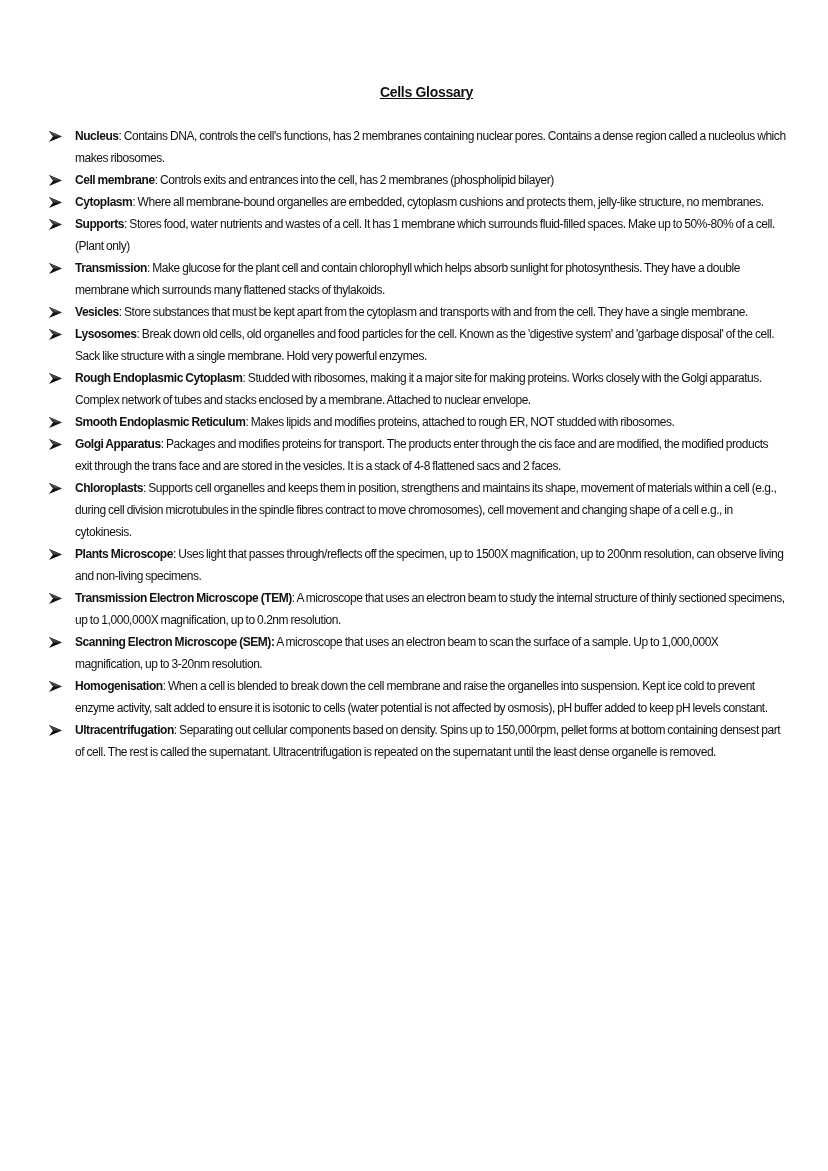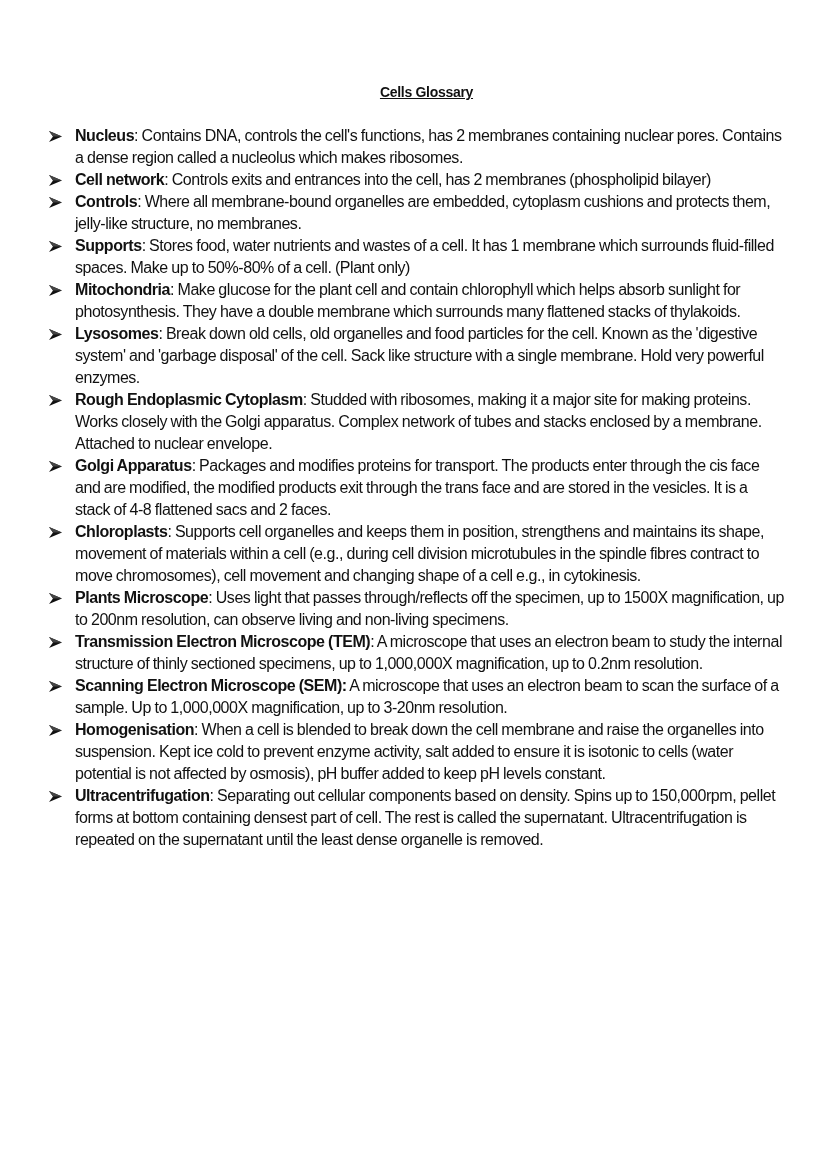--- a/index.html
+++ b/index.html
@@ -27,21 +27,21 @@
     top: 125px;
     left: 48px;
     width: 738px;
     margin: 0;
     padding: 0;
     list-style: none;
   }
   .entry {
     position: relative;
     padding-left: 27px;
-    font-size: 16px;
+    font-size: 12px;
     line-height: 22px;
     letter-spacing: -0.45px;
     word-spacing: -0.5px;
   }
   .bullet {
     position: absolute;
     left: 0;
     top: 0;
     width: 16px;
     height: 22px;
@@ -62,61 +62,77 @@
           <path d="M0 0 L13 5.5 L4 5.5 Z" fill="#444"></path>
         </svg>
       </span><span class="term">Nucleus</span><span>:</span><span> Contains DNA, controls the cell's functions, has 2 membranes containing nuclear pores. Contains a dense region called a nucleolus which makes ribosomes.</span>
   </li>
   <li class="entry">
     <span class="bullet">
         <svg width="13" height="11" viewBox="0 0 13 11">
           <path d="M0 0 L13 5.5 L0 11 L4 5.5 Z" fill="#111"></path>
           <path d="M0 0 L13 5.5 L4 5.5 Z" fill="#444"></path>
         </svg>
-      </span><span class="term">Cell network</span><span>:</span><span> Controls exits and entrances into the cell, has 2 membranes (phospholipid bilayer)</span>
+      </span><span class="term">Cell membrane</span><span>:</span><span> Controls exits and entrances into the cell, has 2 membranes (phospholipid bilayer)</span>
   </li>
   <li class="entry">
     <span class="bullet">
         <svg width="13" height="11" viewBox="0 0 13 11">
           <path d="M0 0 L13 5.5 L0 11 L4 5.5 Z" fill="#111"></path>
           <path d="M0 0 L13 5.5 L4 5.5 Z" fill="#444"></path>
         </svg>
-      </span><span class="term">Controls</span><span>:</span><span> Where all membrane-bound organelles are embedded, cytoplasm cushions and protects them, jelly-like structure, no membranes.</span>
+      </span><span class="term">Cytoplasm</span><span>:</span><span> Where all membrane-bound organelles are embedded, cytoplasm cushions and protects them, jelly-like structure, no membranes.</span>
   </li>
   <li class="entry">
     <span class="bullet">
         <svg width="13" height="11" viewBox="0 0 13 11">
           <path d="M0 0 L13 5.5 L0 11 L4 5.5 Z" fill="#111"></path>
           <path d="M0 0 L13 5.5 L4 5.5 Z" fill="#444"></path>
         </svg>
       </span><span class="term">Supports</span><span>:</span><span> Stores food, water nutrients and wastes of a cell. It has 1 membrane which surrounds fluid-filled spaces. Make up to 50%-80% of a cell. (Plant only)</span>
   </li>
   <li class="entry">
     <span class="bullet">
         <svg width="13" height="11" viewBox="0 0 13 11">
           <path d="M0 0 L13 5.5 L0 11 L4 5.5 Z" fill="#111"></path>
           <path d="M0 0 L13 5.5 L4 5.5 Z" fill="#444"></path>
         </svg>
-      </span><span class="term">Mitochondria</span><span>:</span><span> Make glucose for the plant cell and contain chlorophyll which helps absorb sunlight for photosynthesis. They have a double membrane which surrounds many flattened stacks of thylakoids.</span>
+      </span><span class="term">Transmission</span><span>:</span><span> Make glucose for the plant cell and contain chlorophyll which helps absorb sunlight for photosynthesis. They have a double membrane which surrounds many flattened stacks of thylakoids.</span>
+  </li>
+  <li class="entry">
+    <span class="bullet">
+        <svg width="13" height="11" viewBox="0 0 13 11">
+          <path d="M0 0 L13 5.5 L0 11 L4 5.5 Z" fill="#111"></path>
+          <path d="M0 0 L13 5.5 L4 5.5 Z" fill="#444"></path>
+        </svg>
+      </span><span class="term">Vesicles</span><span>:</span><span> Store substances that must be kept apart from the cytoplasm and transports with and from the cell. They have a single membrane.</span>
   </li>
   <li class="entry">
     <span class="bullet">
         <svg width="13" height="11" viewBox="0 0 13 11">
           <path d="M0 0 L13 5.5 L0 11 L4 5.5 Z" fill="#111"></path>
           <path d="M0 0 L13 5.5 L4 5.5 Z" fill="#444"></path>
         </svg>
       </span><span class="term">Lysosomes</span><span>:</span><span> Break down old cells, old organelles and food particles for the cell. Known as the 'digestive system' and 'garbage disposal' of the cell. Sack like structure with a single membrane. Hold very powerful enzymes.</span>
   </li>
   <li class="entry">
     <span class="bullet">
         <svg width="13" height="11" viewBox="0 0 13 11">
           <path d="M0 0 L13 5.5 L0 11 L4 5.5 Z" fill="#111"></path>
           <path d="M0 0 L13 5.5 L4 5.5 Z" fill="#444"></path>
         </svg>
       </span><span class="term">Rough Endoplasmic Cytoplasm</span><span>:</span><span> Studded with ribosomes, making it a major site for making proteins. Works closely with the Golgi apparatus. Complex network of tubes and stacks enclosed by a membrane. Attached to nuclear envelope.</span>
+  </li>
+  <li class="entry">
+    <span class="bullet">
+        <svg width="13" height="11" viewBox="0 0 13 11">
+          <path d="M0 0 L13 5.5 L0 11 L4 5.5 Z" fill="#111"></path>
+          <path d="M0 0 L13 5.5 L4 5.5 Z" fill="#444"></path>
+        </svg>
+      </span><span class="term">Smooth Endoplasmic Reticulum</span><span>:</span><span> Makes lipids and modifies proteins, attached to rough ER, NOT studded with ribosomes.</span>
   </li>
   <li class="entry">
     <span class="bullet">
         <svg width="13" height="11" viewBox="0 0 13 11">
           <path d="M0 0 L13 5.5 L0 11 L4 5.5 Z" fill="#111"></path>
           <path d="M0 0 L13 5.5 L4 5.5 Z" fill="#444"></path>
         </svg>
       </span><span class="term">Golgi Apparatus</span><span>:</span><span> Packages and modifies proteins for transport. The products enter through the cis face and are modified, the modified products exit through the trans face and are stored in the vesicles. It is a stack of 4-8 flattened sacs and 2 faces.</span>
   </li>
   <li class="entry">

